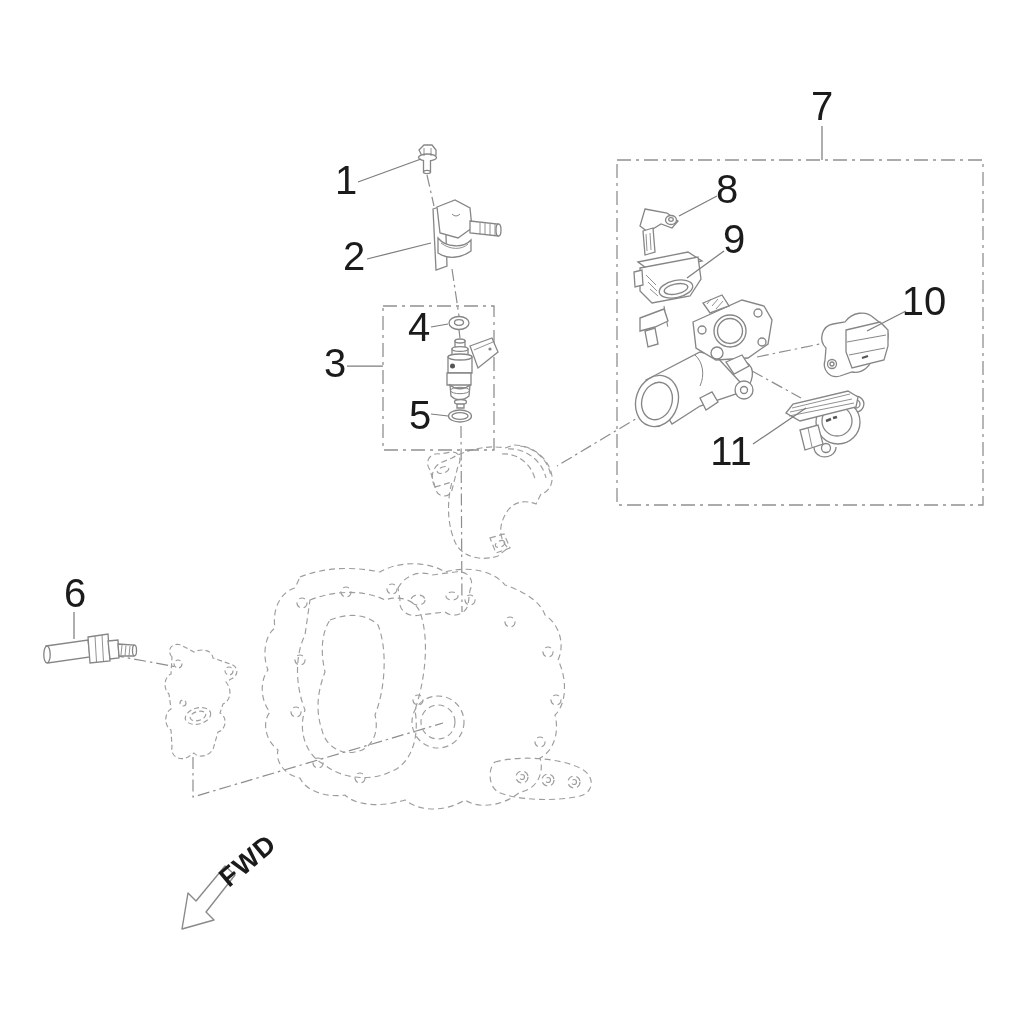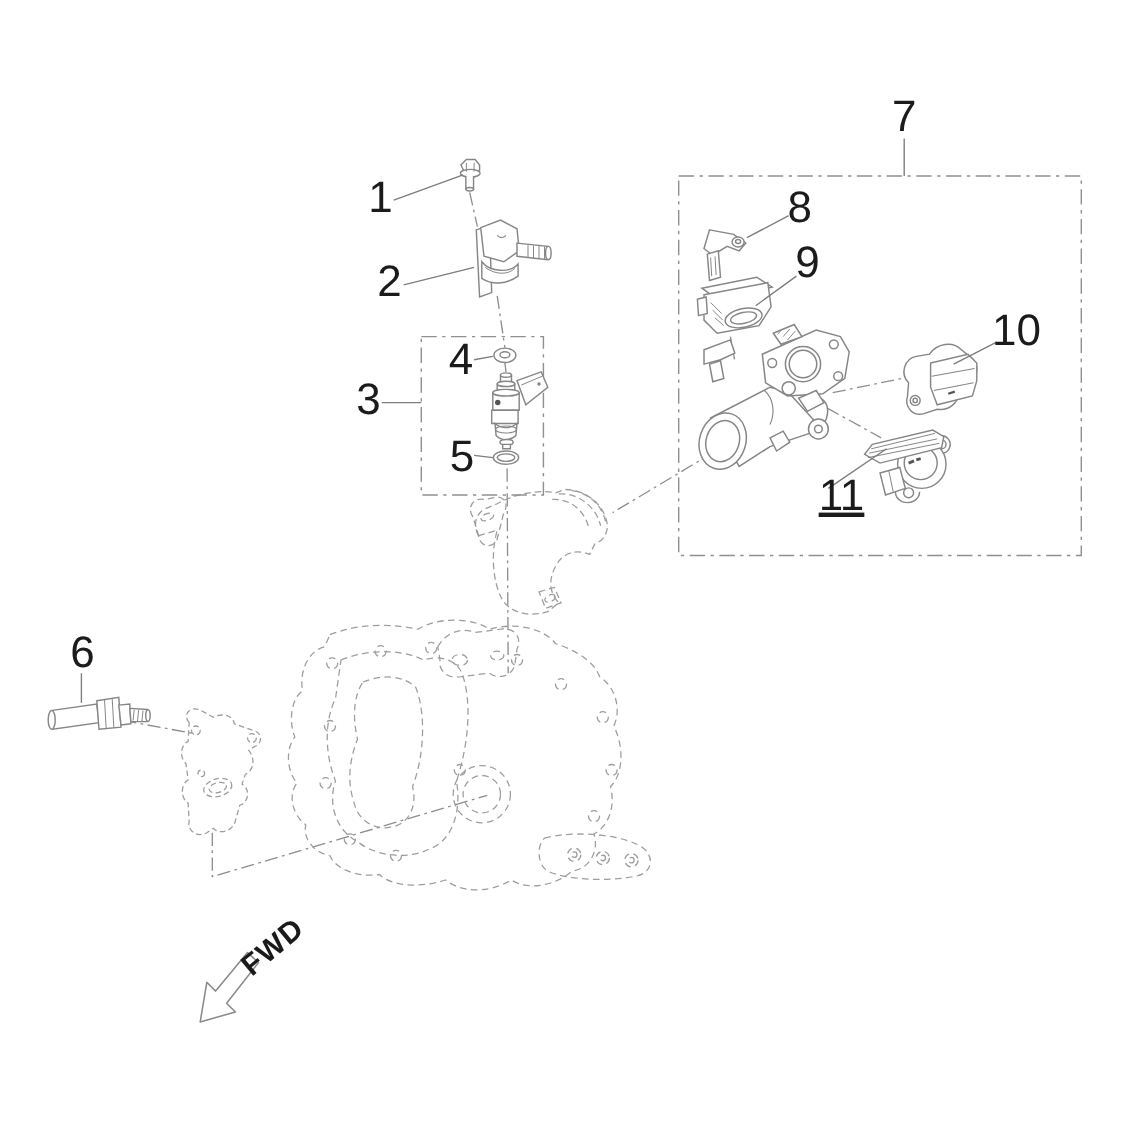--- a/index.html
+++ b/index.html
@@ -16,21 +16,21 @@
   .c1{left:346px;top:180px;}
   .c2{left:354px;top:256px;}
   .c3{left:335px;top:363px;}
   .c4{left:419px;top:327px;}
   .c5{left:420px;top:415px;}
   .c6{left:75px;top:593px;}
   .c7{left:822px;top:106px;}
   .c8{left:727px;top:189px;}
   .c9{left:734px;top:239px;}
   .c10{left:924px;top:301px;}
-  .c11{left:765px;top:451px;text-decoration:underline;}
+  .c11{left:731px;top:451px;}
   .fwd-label{
     position:absolute;left:248px;top:861px;
     transform:translate(-50%,-50%) rotate(-40deg);
     font-size:27px;font-weight:bold;color:#1a1a1a;letter-spacing:1px;
   }
 </style>
 </head>
 <body>
 
 <div class="stage">

